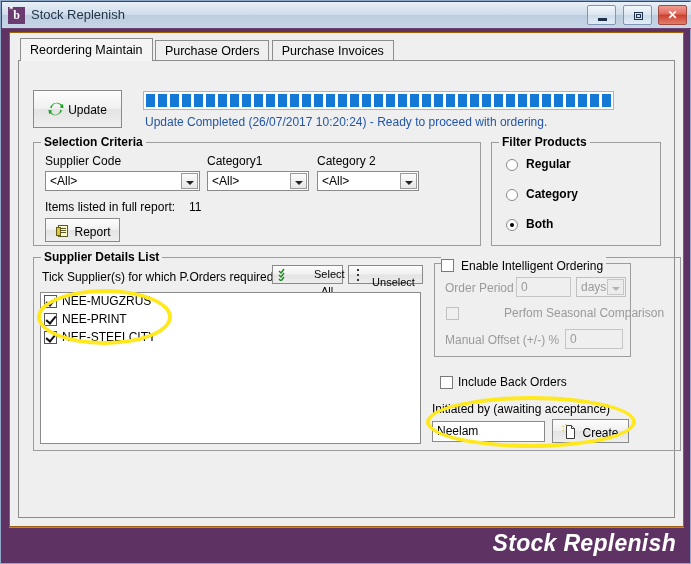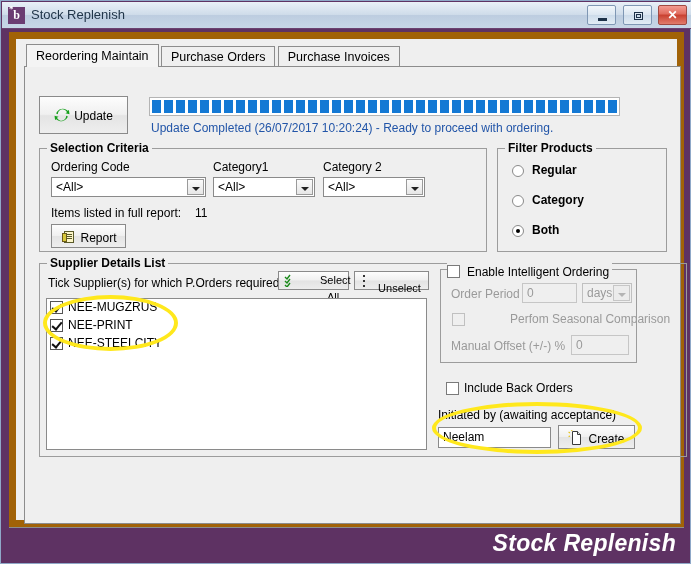--- a/index.html
+++ b/index.html
@@ -56,21 +56,21 @@
   }
   .winbtn.close .gl{color:#fff;font-weight:bold;font-size:12px;}
   .min-glyph{position:absolute;left:10px;top:12px;width:9px;height:3px;background:#1d3148;}
   .max-glyph{position:absolute;left:10px;top:6px;width:9px;height:8px;border:1px solid #1d3148;box-sizing:border-box;}
   .max-glyph:after{content:"";position:absolute;left:1px;top:1px;right:1px;bottom:1px;border:1px solid #1d3148;}
 
   
   .client{
     position:absolute;left:8px;top:31px;width:675px;height:495px;
     background:#efefef;
-    border:7px solid #a16207;
+    border:1px solid #a16207;
     box-sizing:border-box;
     box-shadow:0 1px 0 #8d8d8d;
   }
   
   .tabstrip{position:absolute;left:10px;top:5px;height:22px;}
   .tab{
     display:inline-block;height:21px;line-height:20px;padding:0 9px;
     background:#efefef;border:1px solid #8c8c8c;border-bottom:none;
     font-size:12.5px;color:#000;box-sizing:border-box;vertical-align:bottom;
     margin-right:-1px;position:relative;
@@ -251,21 +251,21 @@
       </div>
 
       <div class="progress">
         <div class="fill" id="progress-fill" style="width: 100%;"></div>
       </div>
       <div class="status-text">Update Completed (26/07/2017 10:20:24) - Ready to proceed with ordering.</div>
 
       <div class="group" id="selection-criteria">
         <span class="legend">Selection Criteria</span>
 
-        <span class="lbl" style="left:11px;top:11px;">Ordering Code</span>
+        <span class="lbl" style="left:11px;top:11px;">Supplier Code</span>
         <div class="combo" style="left:11px;top:28px;width:155px;">
           <span class="val">&lt;All&gt;</span>
           <span class="arrowbox"></span>
         </div>
 
         <span class="lbl" style="left:173px;top:11px;">Category1</span>
         <div class="combo" style="left:173px;top:28px;width:102px;">
           <span class="val">&lt;All&gt;</span>
           <span class="arrowbox"></span>
         </div>

